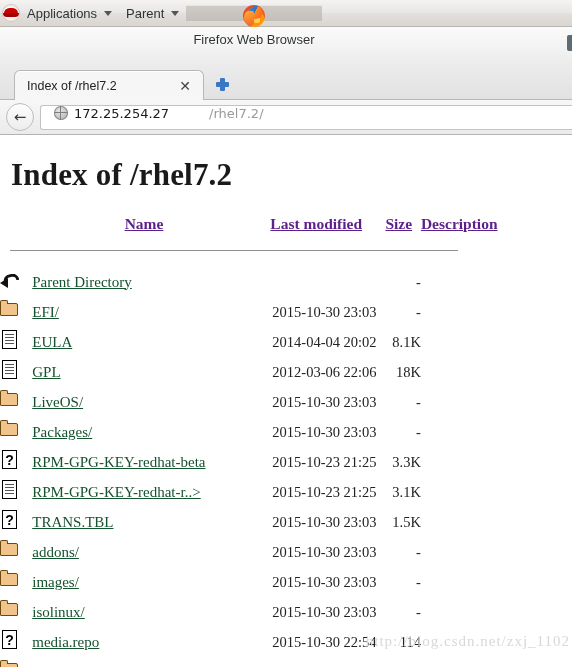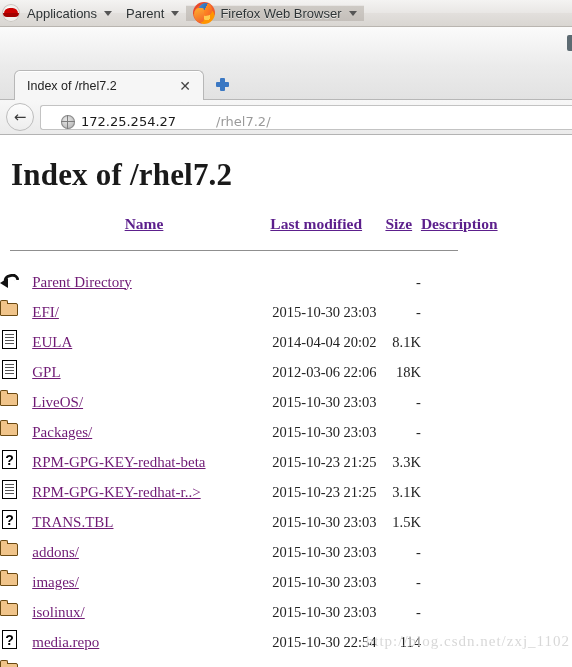--- a/index.html
+++ b/index.html
@@ -33,20 +33,21 @@
     height: 16px;
     padding: 0 7px;
     font-size: 13px;
     color: #2e3436;
     gap: 5px;
     cursor: default;
   }
   .panel-item.active {
     background: linear-gradient(to bottom, #cfcbc6 0%, #c4bfba 100%);
     box-shadow: inset 0 1px 0 rgba(255,255,255,.5);
+    flex-direction: column;
   }
   .caret-down {
     width: 0; height: 0;
     border-left: 4px solid transparent;
     border-right: 4px solid transparent;
     border-top: 5px solid #555;
     margin-left: 2px;
   }
   
   .rh-logo {
@@ -222,22 +223,22 @@
   }
   .urlbox {
     flex: 1;
     height: 25px;
     margin: 0 0 0 6px;
     background: #ffffff;
     border: 1px solid #c3c3c3;
     border-right: none;
     border-radius: 3px 0 0 3px;
     display: flex;
-    align-items: flex-end;
-    padding-left: 20px;
+    align-items: flex-start;
+    padding-left: 13px;
     box-sizing: border-box;
   }
   .globe-icon {
     width: 14px; height: 14px;
     border-radius: 50%;
     background: radial-gradient(circle at 40% 35%, #e8e8e8, #a9a9a9);
     box-shadow: inset 0 0 0 1px #8d8d8d;
     position: relative;
     flex: 0 0 auto;
     margin-right: 6px;
@@ -326,21 +327,21 @@
     margin-left: 10px;
   }
 
   table.idx td {
     padding: 2px 0;
     vertical-align: middle;
     height: 26px;
   }
   td.col-icon { padding-left: 11px; }
   td.col-name a {
-    color: #701a75;
+    color: #14532d;
     text-decoration: underline;
     font-family: "Liberation Serif", serif;
     font-size: 15px;
     white-space: nowrap;
   }
   td.col-date, td.col-size {
     color: #222;
     font-family: "Liberation Serif", serif;
     font-size: 14.5px;
     white-space: nowrap;

